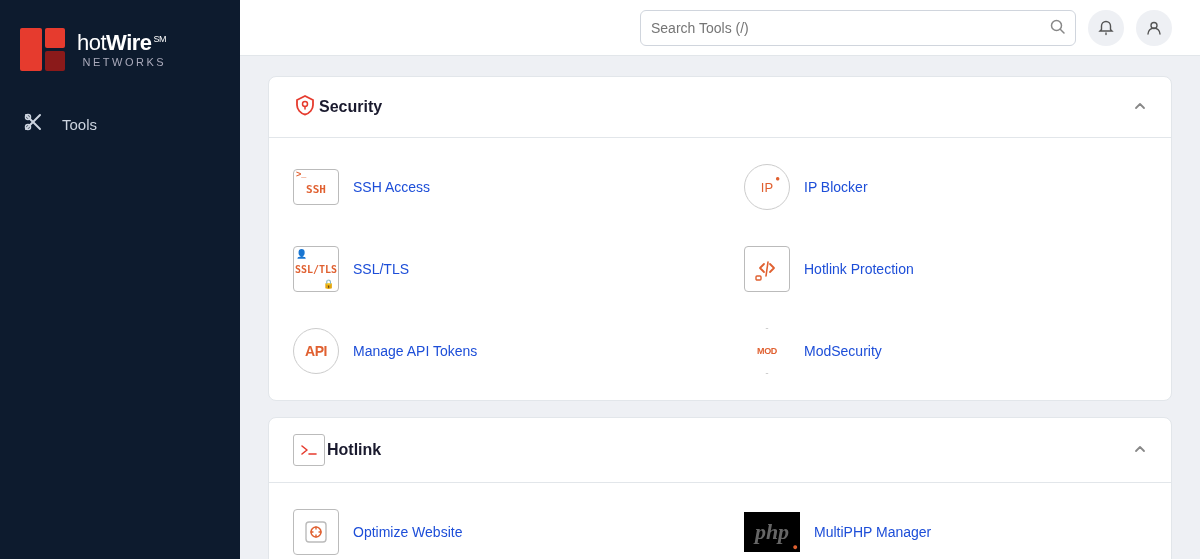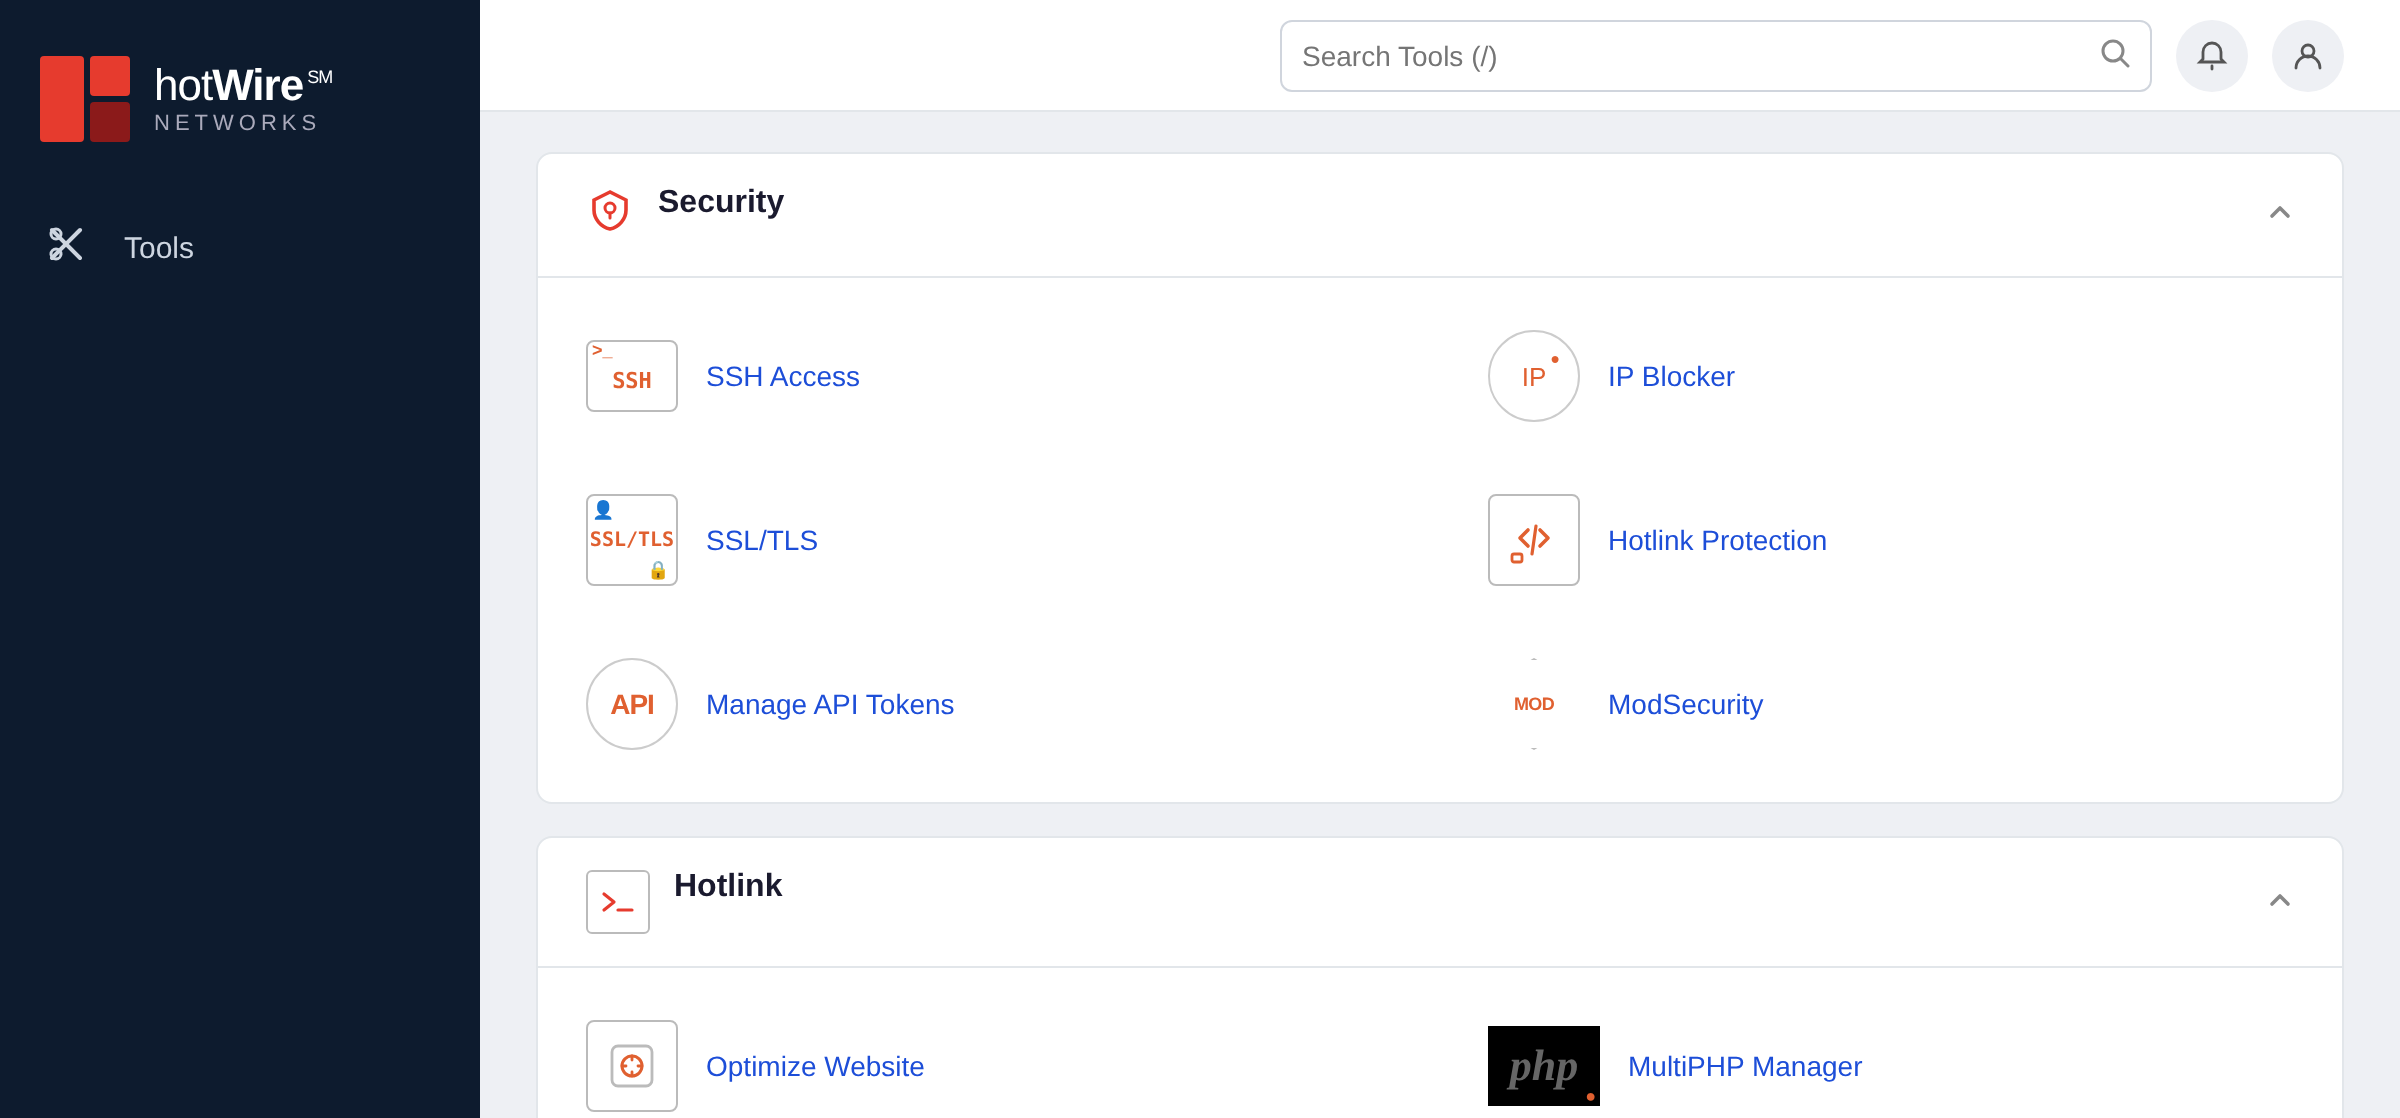--- a/index.html
+++ b/index.html
@@ -24,21 +24,21 @@
     .logo-grid {
       display: grid;
       grid-template-columns: 22px 20px;
       grid-template-rows: 20px 20px;
       gap: 3px;
     }
     .sq1 { background: #e63b2e; grid-column: 1; grid-row: 1 / 3; border-radius: 2px; }
     .sq2 { background: #e63b2e; grid-column: 2; grid-row: 1; border-radius: 2px; }
     .sq3 { background: #8b1a1a; grid-column: 2; grid-row: 2; border-radius: 2px; }
 
-    .logo-text { display: flex; flex-direction: column; line-height: 1.1; }
+    .logo-text { display: flex; flex-direction: column; line-height: 1.1; text-align: right; }
     .logo-text .hot { font-size: 22px; font-weight: 400; color: #fff; letter-spacing: -0.5px; }
     .logo-text .hot span { font-weight: 700; }
     .logo-text .networks { font-size: 11px; letter-spacing: 2.5px; color: #aab; text-transform: uppercase; }
 
     .sidebar-nav { padding: 10px 0; }
     .sidebar-item {
       display: flex; align-items: center; gap: 20px;
       padding: 12px 24px;
       color: #cdd5e0;
       cursor: pointer;
@@ -107,21 +107,21 @@
       border: 1px solid #e2e6ea;
       margin-bottom: 16px;
     }
     .section-header {
       display: flex; align-items: center; justify-content: space-between;
       padding: 16px 24px;
       border-bottom: 1px solid #e2e6ea;
       cursor: pointer;
     }
     .section-header-left {
-      display: flex; gap: 12px;
+      display: flex; align-items: center; gap: 2px;
     }
     .section-title {
       font-size: 16px; font-weight: 600; color: #1a1a2e;
     }
     .section-icon { color: #e63b2e; }
     .chevron { color: #888; font-size: 14px; }
 
     
     .tools-grid {
       display: grid;

